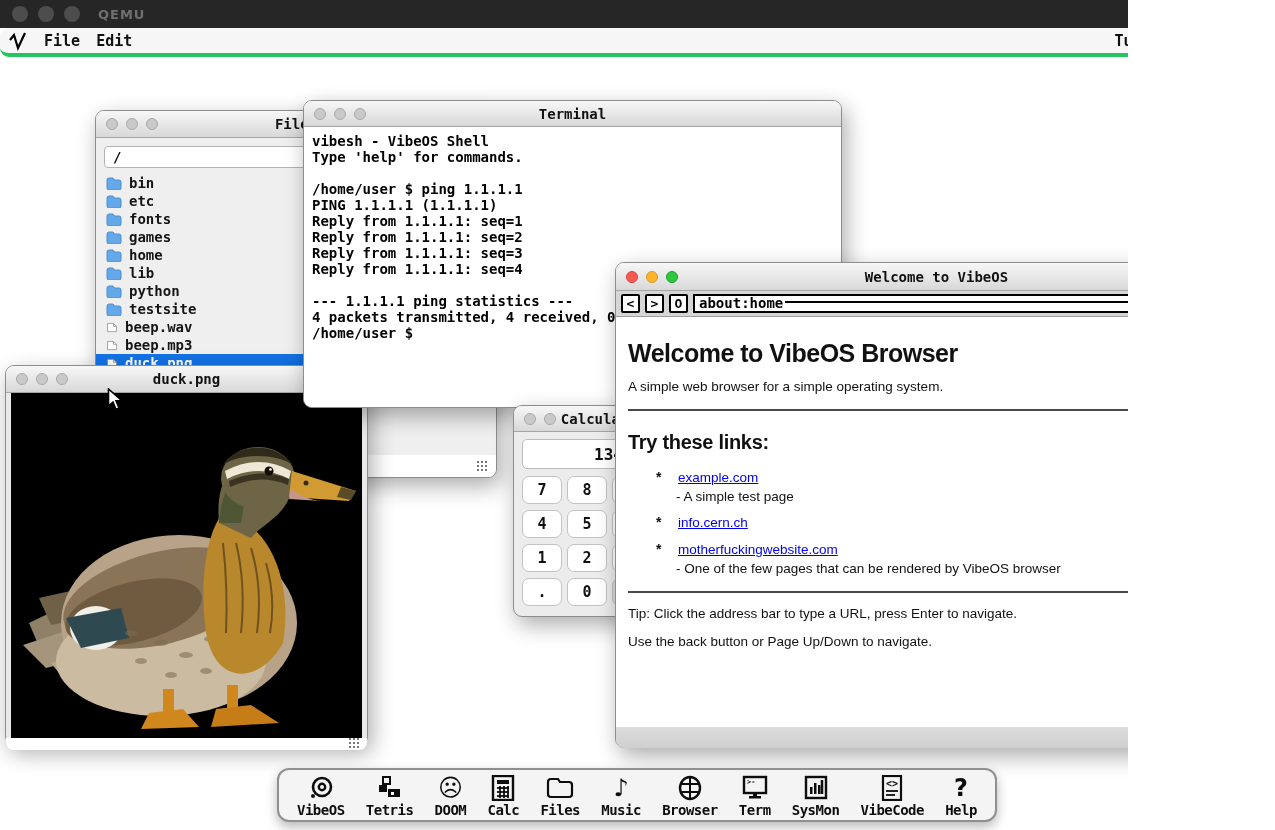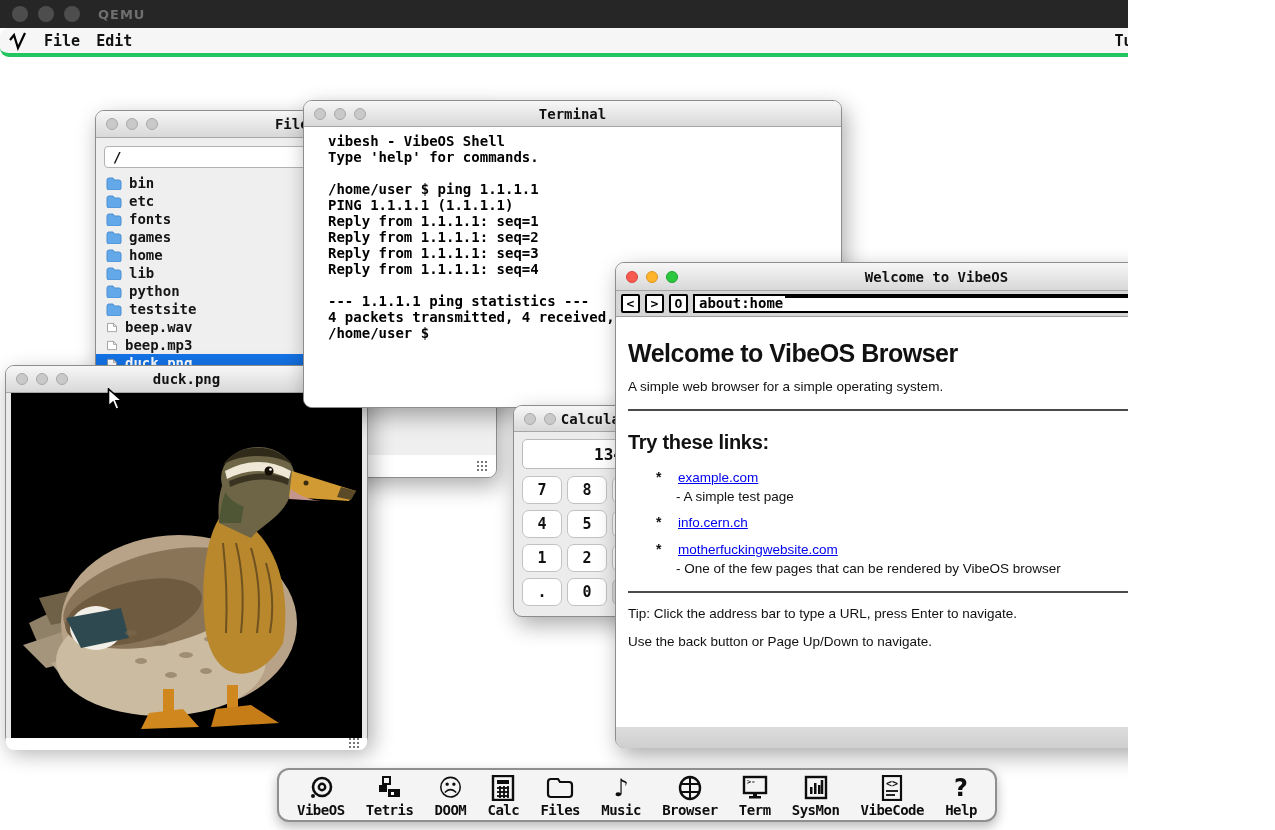--- a/index.html
+++ b/index.html
@@ -41,39 +41,39 @@
 
   
   #duck-window { left:5px; top:365px; width:363px; height:380px; z-index:20; background:#e9e9e9; }
   #duck-window .content { margin:0 5px; height:345px; background:#000; overflow:hidden; position:relative; }
   #duck-window .bottom-bar { height:12px; background:#fff; border-radius:0 0 8px 8px; position:relative; }
   #duck-window .grip { right:8px; bottom:2px; }
 
   
   #terminal-window { left:303px; top:100px; width:539px; height:308px; z-index:30; background:#fff; }
   #terminal-window .titlebar { height:26px;text-decoration:underline; }
-  #terminal-window .content { padding:6px 24px; background:#fff; border-radius:0 0 8px 8px; height:280px; position:relative; }
+  #terminal-window .content { padding:6px 8px; background:#fff; border-radius:0 0 8px 8px; height:280px; position:relative; }
   .tline { height:16px; white-space:pre; font:bold 14px "DejaVu Sans Mono",monospace; color:#000; }
   #terminal-window .grip { right:7px; bottom:6px; }
 
   
   #calc-window { left:513px; top:405px; width:180px; height:212px; z-index:40; }
   #calc-window .titlebar { height:26px; }
   #calc-window .content { padding:7px 8px; }
   .calc-display { height:30px; width:110px; background:#fff; border:1px solid #bbb; border-radius:5px; font:bold 16px "DejaVu Sans Mono",monospace; text-align:right; padding:5px 8px 0 0; color:#111; margin-bottom:7px; }
   .calc-row { display:flex; gap:5px; margin-bottom:6px; }
   .calc-btn { width:40px; height:28px; background:#fff; border:1px solid #c2c2c2; border-radius:7px; font:bold 15px "DejaVu Sans Mono",monospace; color:#111; display:flex; align-items:center; justify-content:center; }
   .calc-btn.gray { background:#d9d9d9; }
 
   
   #browser-window { left:615px; top:262px; width:643px; height:486px; z-index:50; }
   #browser-window .titlebar { height:28px; }
   .btoolbar { height:26px; background:#d6d6d6; border-bottom:1px solid #9e9e9e; display:flex; align-items:center; padding:0 5px; gap:5px; }
   .nav-btn { width:19px; height:19px; background:#fff; border:2px solid #000; border-radius:2px; font:bold 13px "DejaVu Sans Mono",monospace; color:#000; display:flex; align-items:center; justify-content:center; padding-bottom:1px; }
-  .addr-field { flex:1; height:19px; background:#fff; border:2px solid #000; display:flex; align-items:flex-start; padding:0 4px 1px 4px; margin-right:19px; }
+  .addr-field { flex:1; height:19px; background:#fff; border:2px solid #000; display:flex; align-items:center; padding:0 4px 1px 4px; margin-right:19px; }
   .addr-text { font:bold 14px "DejaVu Sans Mono",monospace; color:#000; line-height:15px; }
   .addr-line { flex:1; border-bottom:2px solid #000; margin:0 0 2px 2px; }
   .bcontent { position:relative; height:410px; background:#fff; overflow:hidden; }
   .scrollbar { position:absolute; top:0; right:4px; width:13px; height:100%; background:#919191; border-left:1px solid #c6c6c6; }
   .page { position:absolute; left:12px; top:0; right:30px; font-family:"Liberation Sans",sans-serif; color:#111; }
   .page h1 { font-size:25px; margin-top:22px; letter-spacing:-0.5px; }
   .page .subtitle { font-size:13.5px; margin-top:11px; }
   .page hr { border:none; border-top:2px solid #4a4a4a; margin-top:15px; }
   .page h2 { font-size:20px; margin-top:20px; letter-spacing:-0.3px; }
   .page ul { list-style:none; margin-top:14px; }

